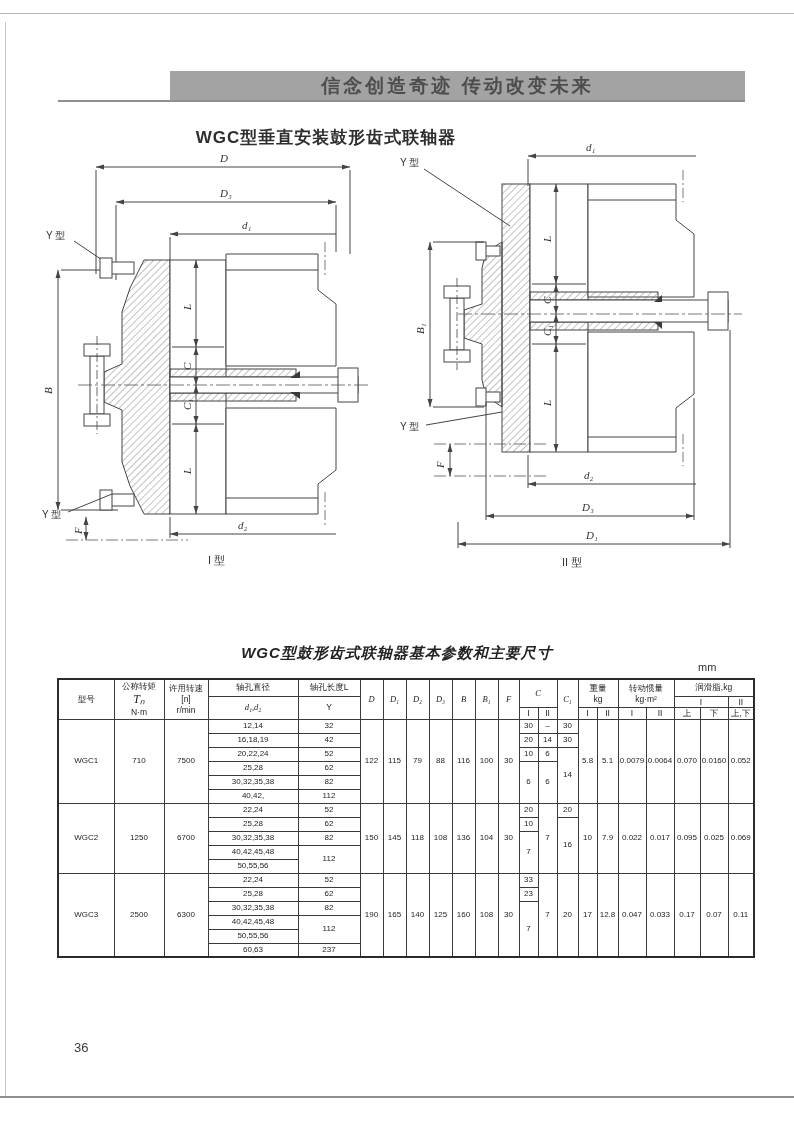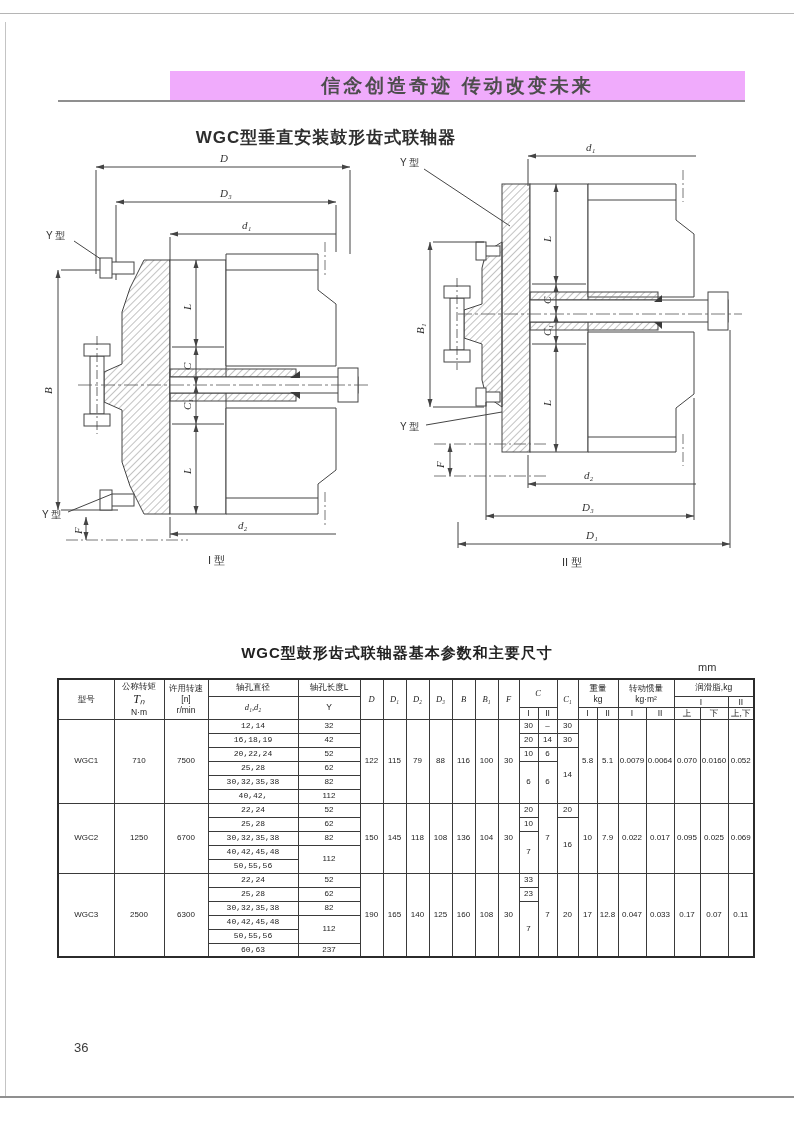--- a/index.html
+++ b/index.html
@@ -1,32 +1,32 @@
 <!DOCTYPE html>
 <html><head>
 <meta charset="utf-8">
 <style>
   html,body{margin:0;padding:0;}
   body{width:794px;height:1123px;background:#fbfbfa;font-family:"Liberation Sans",sans-serif;position:relative;overflow:hidden;color:#222;}
   .page{position:absolute;inset:0;background:#fff;}
   .hline{position:absolute;background:#b5b5b5;}
-  .banner{position:absolute;left:170px;top:71px;width:575px;height:30px;background:#f0abfc;display:flex;align-items:center;justify-content:center;}
+  .banner{position:absolute;left:170px;top:71px;width:575px;height:30px;background:#a3a3a3;display:flex;align-items:center;justify-content:center;}
   .banner span{font-size:19px;font-weight:bold;color:#4d4d4d;letter-spacing:3px;}
   .banner-underline{position:absolute;left:58px;top:100px;width:687px;height:2px;background:#8f8f8f;}
   .main-title{position:absolute;left:0;top:126px;width:652px;text-align:center;font-size:17px;font-weight:bold;color:#2e2e2e;letter-spacing:1px;}
   .drawing{position:absolute;}
-  .table-title{position:absolute;left:0;top:644px;width:794px;text-align:center;font-size:15px;font-weight:bold;color:#222;letter-spacing:1px;}
+  .table-title{position:absolute;left:0;top:644px;width:794px;text-align:center;font-size:15px;font-weight:bold;color:#222;letter-spacing:1px;font-style:italic;}
   .unit{position:absolute;left:698px;top:661px;font-size:11px;color:#333;text-align:center;}
   table.params{position:absolute;left:57px;top:678px;width:696px;border-collapse:collapse;table-layout:fixed;border:2px solid #2b2b2b;font-size:8px;color:#1d1d1d;}
   table.params th,table.params td{border:1px solid #3a3a3a;text-align:center;vertical-align:middle;padding:0;font-weight:normal;white-space:nowrap;overflow:hidden;line-height:1.25;}
   table.params thead th{font-size:8.5px;}
   table.params tbody tr{height:14px;}
   tr.hr1{height:17px;} tr.hr2{height:10px;} tr.hr3{height:11px;}
   .it{font-style:italic;font-family:"Liberation Serif",serif;font-size:12px;}
-  td.al{text-align:left;padding-left:5px;font-family:Liberation Mono, monospace;}
+  td.al{text-align:left;padding-left:5px;}
   .pagenum{position:absolute;left:46px;top:1040px;font-size:13px;color:#3c3c3c;margin-left:28px;}
   svg text{fill:#333;}
   .dimtxt{font-family:"Liberation Serif",serif;font-style:italic;font-size:11px;}
   .cjk{font-family:"Liberation Sans",sans-serif;font-size:10px;}
   .cap{font-family:"Liberation Sans",sans-serif;font-size:11px;}
 </style>
 </head>
 <body>
 
 <div class="page">

